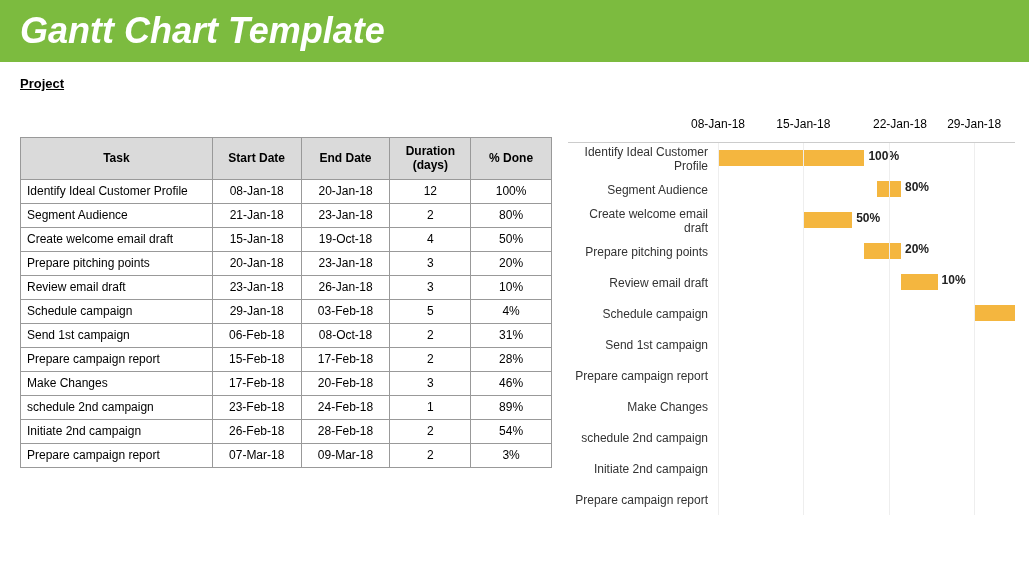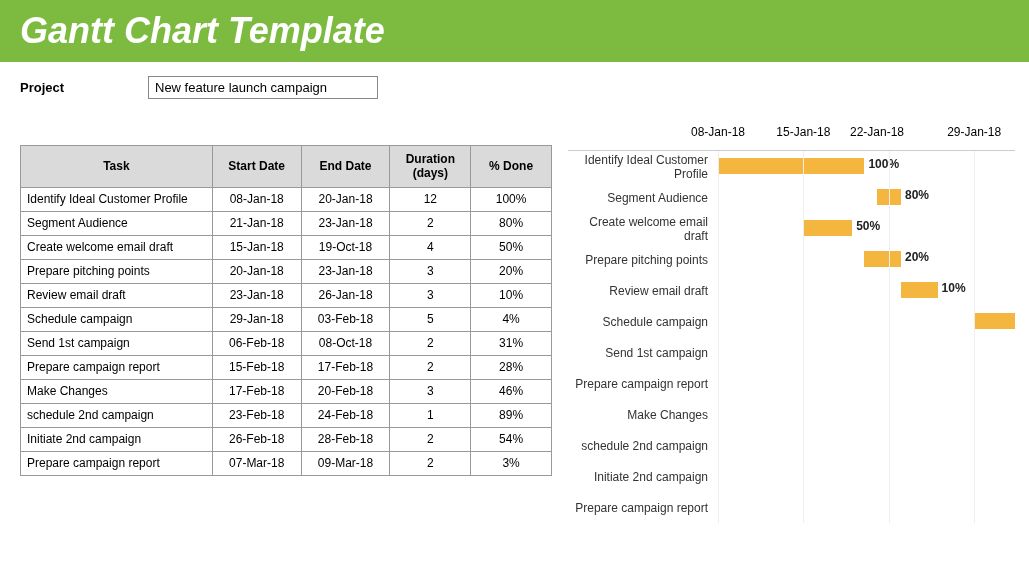--- a/index.html
+++ b/index.html
@@ -7,20 +7,21 @@
   .banner {
     background: #7CBB3F;
     color: #fff;
     padding: 10px 12px 10px 20px;
     font-size: 36px;
     font-weight: bold;
     font-style: italic;
   }
   .meta {
     padding: 14px 18px 8px 20px;
+    text-decoration: underline;
   }
   .meta-row { display: flex; align-items: center; margin-bottom: 4px; }
   .meta-label { width: 128px; font-size: 13px; font-weight: bold; }
   .meta-input {
     border: 1px solid #888;
     font-size: 13px;
     padding: 3px 6px;
     width: 230px;
   }
   .content {
@@ -117,21 +118,20 @@
 </head>
 <body>
 
 <div class="banner">
   <span>Gantt Chart Template</span>
 </div>
 
 <div class="meta">
   <div class="meta-row">
     <div class="meta-label">Project</div>
-    <input class="meta-input" value="New feature launch campaign" style="">
   </div>
 </div>
 
 <div class="content">
 
   <table class="tasks">
     <thead>
       <tr>
         <th>Task</th>
         <th>Start Date</th>
@@ -225,21 +225,21 @@
           <td>2</td>
           <td>3%</td>
         </tr>
       </tbody>
   </table>
 
   <div class="gantt">
     <div class="gantt-header" id="gantt-header">
         <div class="gantt-tick" style="left: 150px;">08-Jan-18</div>
         <div class="gantt-tick" style="left: 235.4px;">15-Jan-18</div>
-        <div class="gantt-tick" style="left: 309px;">22-Jan-18</div>
+        <div class="gantt-tick" style="left: 332px;">22-Jan-18</div>
         <div class="gantt-tick" style="left: 406.2px;">29-Jan-18</div>
       </div>
     <div class="gantt-rows" id="gantt-rows">
         <div class="gantt-row">
           <div class="gantt-row-label">Identify Ideal Customer Profile</div>
           <div class="gantt-row-track">
             <div class="gantt-bar" style="left: 0px; width: 146.4px;"></div>
             <div class="gantt-bar-label" style="left: 150.4px;">100%</div>
           </div>
         </div>

